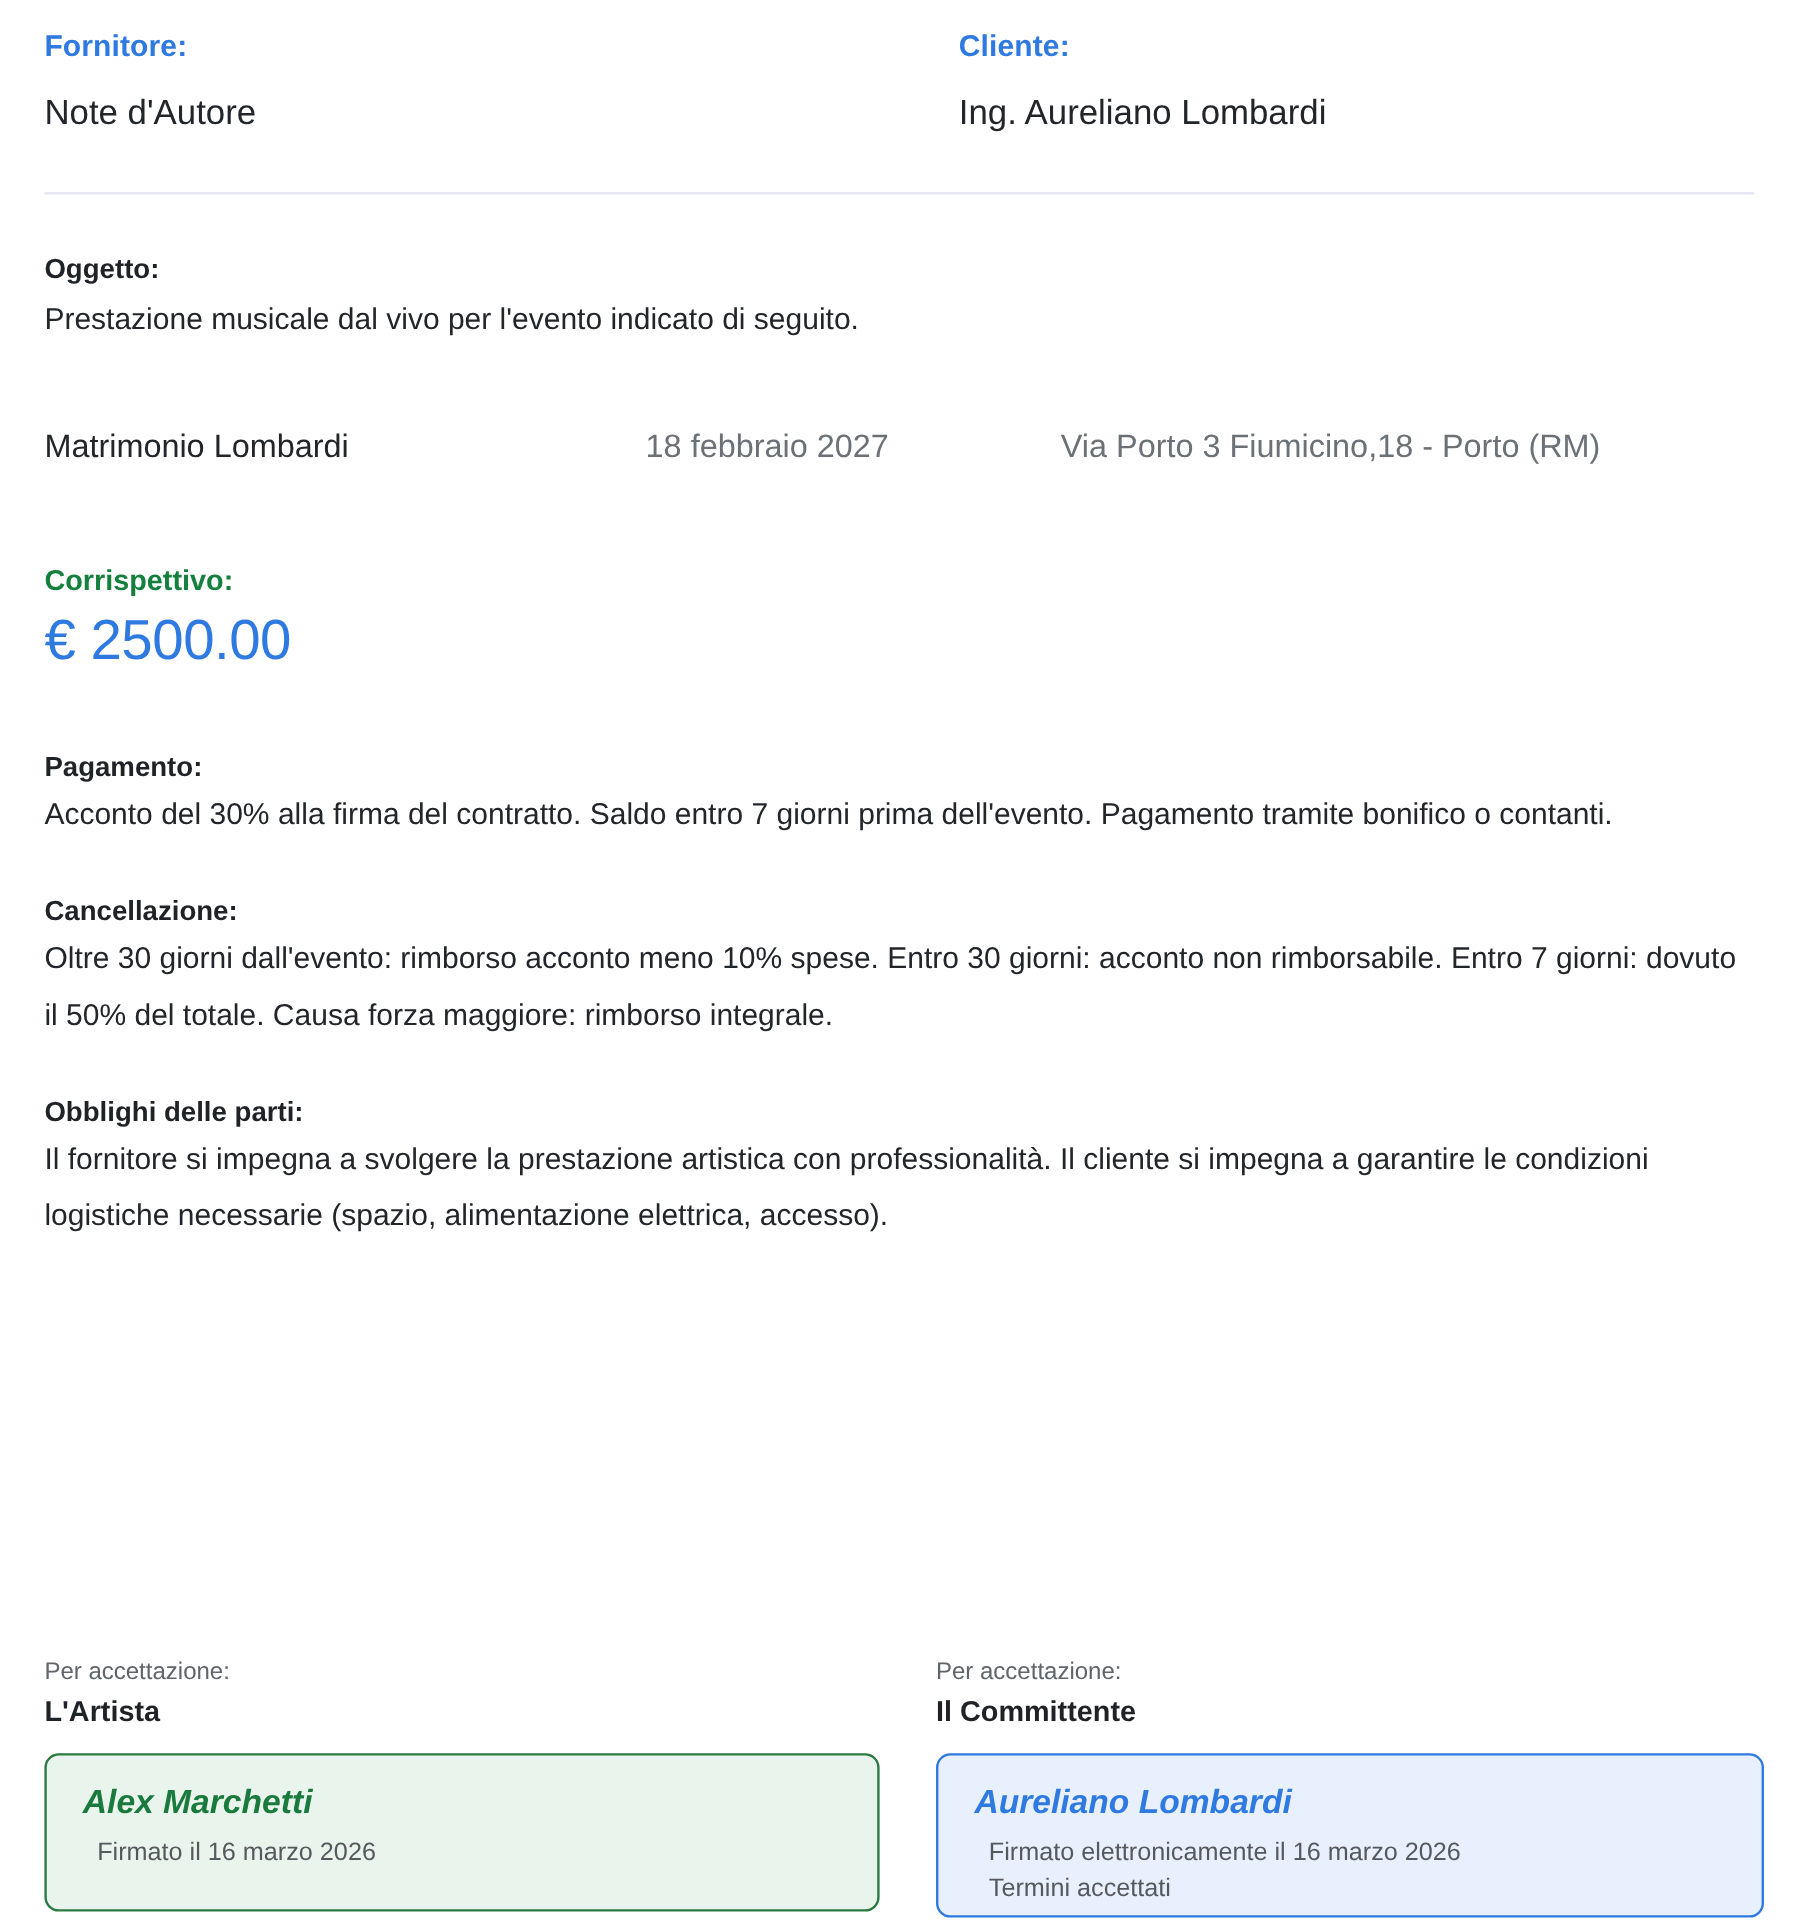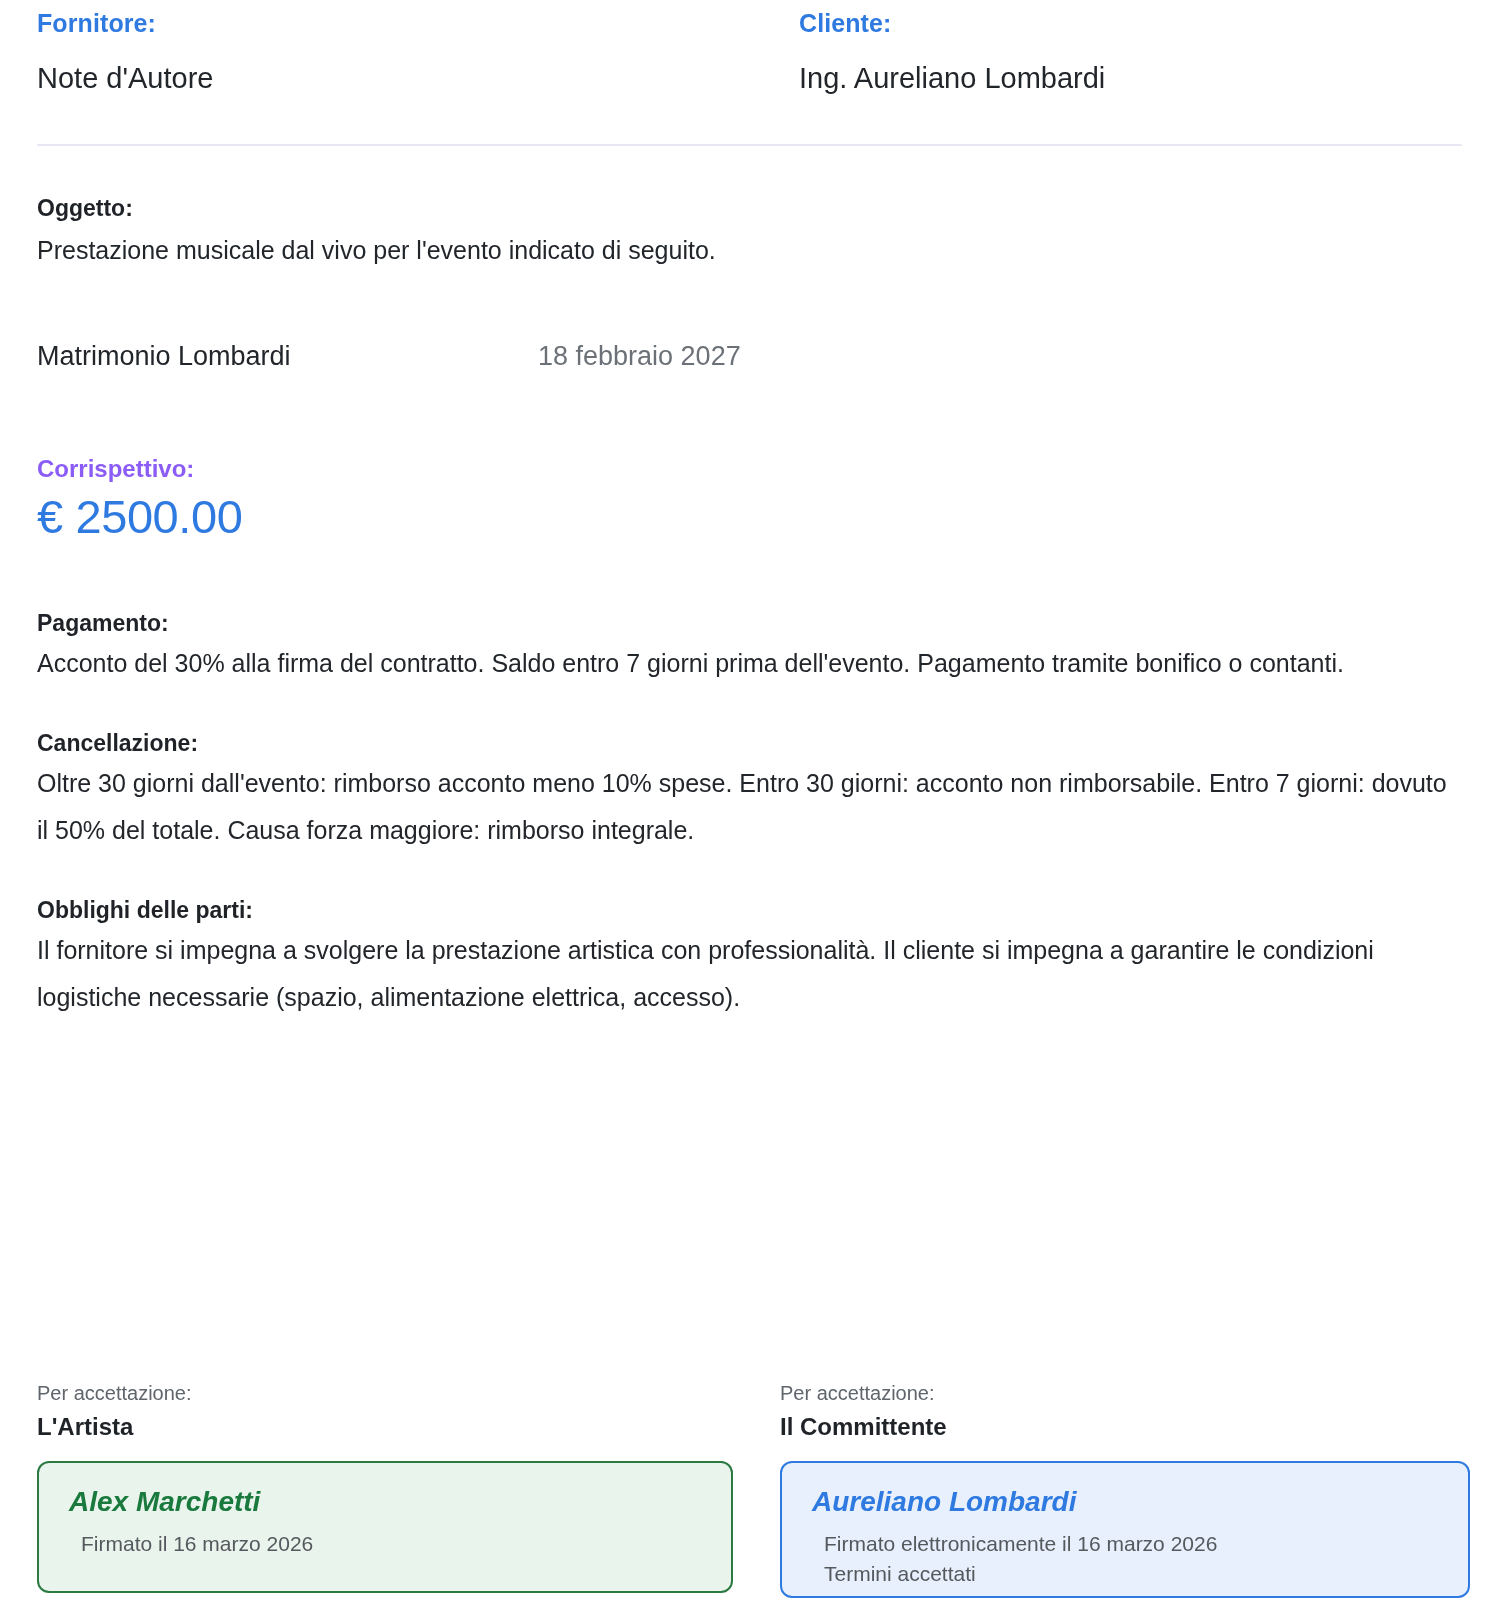--- a/index.html
+++ b/index.html
@@ -21,21 +21,21 @@
     position: relative;
     width: 1499px;
     height: 1600px;
     box-sizing: border-box;
     padding: 0 37px;
   }
 
   
   .parties {
     display: flex;
-    padding-top: 8px;
+    padding-top: 24px;
   }
   .party { width: 762px; }
   .party.client { width: auto; }
   .party-label {
     color: #2f7ae0;
     font-size: 25px;
     font-weight: 700;
     letter-spacing: .1px;
     line-height: 30px;
   }
@@ -56,21 +56,21 @@
   }
 
   
   .section { margin-top: 0; }
   .section-title {
     font-size: 23px;
     font-weight: 700;
     color: #1f2328;
     line-height: 28px;
   }
-  .section-title.accent { color: #8b5cf6; font-size: 24px; }
+  .section-title.accent { color: #15803d; font-size: 24px; }
   .section-body {
     font-size: 25px;
     font-weight: 400;
     color: #22262b;
     line-height: 47px;
     margin-top: 8px;
   }
 
   #oggetto-block { margin-top: 48px; }
   #oggetto-block .section-body { margin-top: 11px; line-height: 34px; }
@@ -191,20 +191,21 @@
   <div class="divider"></div>
 
   <div class="section" id="oggetto-block">
     <div class="section-title">Oggetto:</div>
     <div class="section-body">Prestazione musicale dal vivo per l'evento indicato di seguito.</div>
   </div>
 
   <div class="event-row">
     <div class="event-name">Matrimonio Lombardi</div>
     <div class="event-date">18 febbraio 2027</div>
+    <div class="event-place">Via Porto 3 Fiumicino,18 - Porto (RM)</div>
   </div>
 
   <div class="section" id="fee-block">
     <div class="section-title accent">Corrispettivo:</div>
     <div class="fee-amount">€ 2500.00</div>
   </div>
 
   <div class="section" id="pagamento-block">
     <div class="section-title">Pagamento:</div>
     <div class="section-body">Acconto del 30% alla firma del contratto. Saldo entro 7 giorni prima dell'evento. Pagamento tramite bonifico o contanti.</div>

